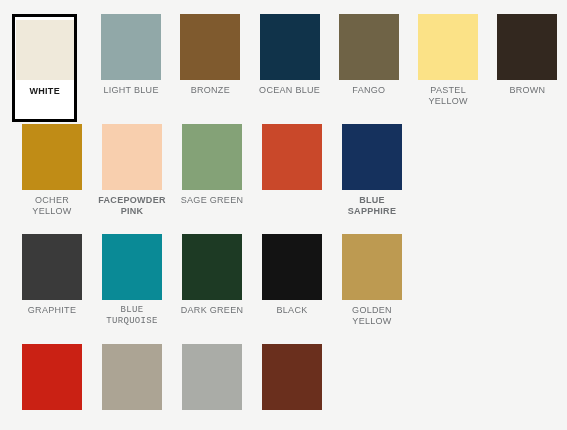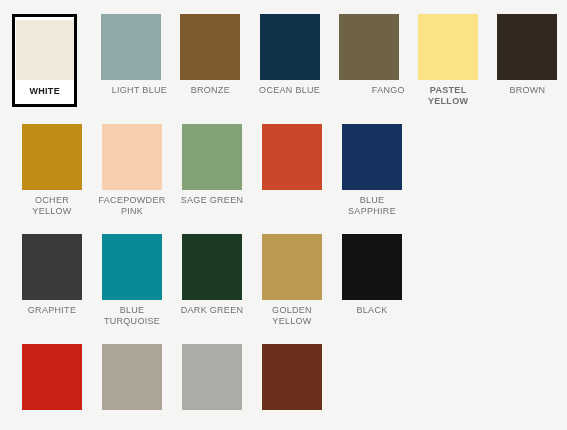--- a/index.html
+++ b/index.html
@@ -55,21 +55,21 @@
     overflow-wrap: anywhere;
     font-family: "Liberation Sans", sans-serif;
   }
   
   .swatch-cell.selected {
     border: 3px solid #000000;
     background: #ffffff;
     width: 66px;
     margin-right: 14px;
     margin-left: 0px;
-    padding: 3px 0 2px 0;
+    padding: 3px 0 17px 0;
   }
   .swatch-cell.selected .chip {
     width: 58px;
     height: 60px;
   }
   .swatch-cell.selected .chip-label {
     color: #1a1a1a;
     font-weight: bold;
     width: 58px;
     margin-top: 6px;
@@ -93,86 +93,86 @@
 
 <div class="palette" style="background-color: rgb(245, 245, 244);">
 
   <div class="swatch-row">
     <div class="swatch-cell selected" style="border-color: rgb(0, 0, 0);">
       <span class="chip" style="background-color: rgb(239, 233, 218);"></span>
       <span class="chip-label" style="color: rgb(26, 26, 26);">WHITE</span>
     </div>
     <div class="swatch-cell">
       <span class="chip" style="background-color: rgb(145, 168, 168);"></span>
-      <span class="chip-label" style="color: rgb(110, 113, 116); text-align: right;">LIGHT BLUE</span>
+      <span class="chip-label" style="color: rgb(110, 113, 116);">LIGHT BLUE</span>
     </div>
     <div class="swatch-cell">
       <span class="chip" style="background-color: rgb(127, 90, 46);"></span>
       <span class="chip-label" style="color: rgb(110, 113, 116);">BRONZE</span>
     </div>
     <div class="swatch-cell">
       <span class="chip" style="background-color: rgb(16, 51, 74);"></span>
       <span class="chip-label" style="color: rgb(110, 113, 116);">OCEAN BLUE</span>
     </div>
     <div class="swatch-cell">
       <span class="chip" style="background-color: rgb(111, 99, 70);"></span>
-      <span class="chip-label" style="color: rgb(110, 113, 116); text-align: right;">FANGO</span>
+      <span class="chip-label" style="color: rgb(110, 113, 116);">FANGO</span>
     </div>
     <div class="swatch-cell">
       <span class="chip" style="background-color: rgb(251, 226, 135);"></span>
-      <span class="chip-label" style="color: rgb(110, 113, 116); font-weight: bold;">PASTEL YELLOW</span>
+      <span class="chip-label" style="color: rgb(110, 113, 116);">PASTEL YELLOW</span>
     </div>
     <div class="swatch-cell">
       <span class="chip" style="background-color: rgb(51, 40, 31);"></span>
       <span class="chip-label" style="color: rgb(110, 113, 116);">BROWN</span>
     </div>
   </div>
 
   <div class="swatch-row">
     <div class="swatch-cell">
       <span class="chip" style="background-color: rgb(192, 140, 22);"></span>
       <span class="chip-label" style="color: rgb(110, 113, 116);">OCHER YELLOW</span>
     </div>
     <div class="swatch-cell">
       <span class="chip" style="background-color: rgb(248, 207, 174);"></span>
-      <span class="chip-label" style="color: rgb(110, 113, 116);">FACEPOWDER PINK</span>
+      <span class="chip-label" style="color: rgb(110, 113, 116); font-weight: bold;">FACEPOWDER PINK</span>
     </div>
     <div class="swatch-cell">
       <span class="chip" style="background-color: rgb(132, 162, 119);"></span>
       <span class="chip-label" style="color: rgb(110, 113, 116);">SAGE GREEN</span>
     </div>
     <div class="swatch-cell">
       <span class="chip" style="background-color: rgb(201, 72, 42);"></span>
     </div>
     <div class="swatch-cell">
       <span class="chip" style="background-color: rgb(21, 49, 93);"></span>
-      <span class="chip-label" style="color: rgb(110, 113, 116);">BLUE SAPPHIRE</span>
+      <span class="chip-label" style="color: rgb(110, 113, 116); font-weight: bold;">BLUE SAPPHIRE</span>
     </div>
   </div>
 
   <div class="swatch-row">
     <div class="swatch-cell">
       <span class="chip" style="background-color: rgb(58, 58, 58);"></span>
       <span class="chip-label" style="color: rgb(110, 113, 116);">GRAPHITE</span>
     </div>
     <div class="swatch-cell">
       <span class="chip" style="background-color: rgb(10, 138, 150);"></span>
-      <span class="chip-label" style="color: rgb(110, 113, 116);">BLUE TURQUOISE</span>
+      <span class="chip-label" style="color: rgb(110, 113, 116); font-family: Liberation Mono, monospace;">BLUE TURQUOISE</span>
     </div>
     <div class="swatch-cell">
       <span class="chip" style="background-color: rgb(29, 58, 36);"></span>
       <span class="chip-label" style="color: rgb(110, 113, 116);">DARK GREEN</span>
     </div>
     <div class="swatch-cell">
+      <span class="chip" style="background-color: rgb(19, 19, 19);"></span>
+      <span class="chip-label" style="color: rgb(110, 113, 116);">BLACK</span>
+    </div>
+    <div class="swatch-cell">
       <span class="chip" style="background-color: rgb(189, 154, 81);"></span>
       <span class="chip-label" style="color: rgb(110, 113, 116);">GOLDEN YELLOW</span>
-    </div>
-    <div class="swatch-cell">
-      <span class="chip" style="background-color: rgb(19, 19, 19);"></span>
-      <span class="chip-label" style="color: rgb(110, 113, 116);">BLACK</span>
     </div>
   </div>
 
   <div class="swatch-row partial">
     <div class="swatch-cell">
       <span class="chip" style="background-color: rgb(202, 33, 20);"></span>
       <span class="chip-label" style="color: rgb(110, 113, 116);"></span>
     </div>
     <div class="swatch-cell">
       <span class="chip" style="background-color: rgb(172, 164, 148);"></span>

